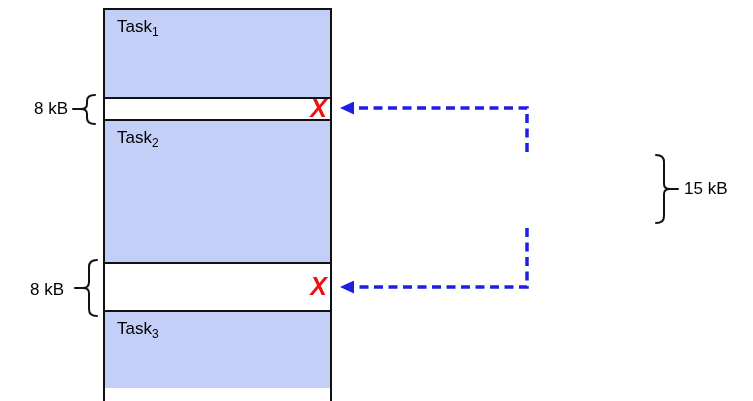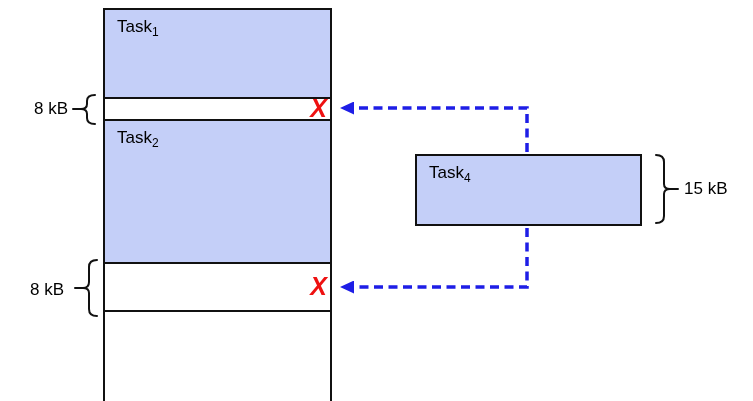--- a/index.html
+++ b/index.html
@@ -131,26 +131,26 @@
     </div>
 
     <div class="seg task seg-task2">
       <span class="task-label"><span>Task</span><sub>2</sub></span>
     </div>
 
     <div class="seg gap seg-gap8">
       <span class="reject-x">X</span>
     </div>
 
+    <div class="seg task seg-task3">
+      <span class="task-label"><span>Task</span><sub>3</sub></span>
+    </div>
 
   </div>
 
-  <div class="pending-task-box">
-    <span class="task-label"><span>Task</span><sub>4</sub></span>
-  </div>
 
   <div class="size-label size-label-4kb">8 kB</div>
   <div class="size-label size-label-8kb">8 kB</div>
   <div class="size-label size-label-12kb">15 kB</div>
 
   <svg class="overlay" viewBox="0 0 753 401" aria-hidden="true">
     <defs>
       <marker id="arrowhead" markerUnits="userSpaceOnUse" markerWidth="14" markerHeight="13" refX="13" refY="6.5" orient="auto">
         <path class="arrowhead-shape" d="M0,0 L14,6.5 L0,13 Z"></path>
       </marker>

